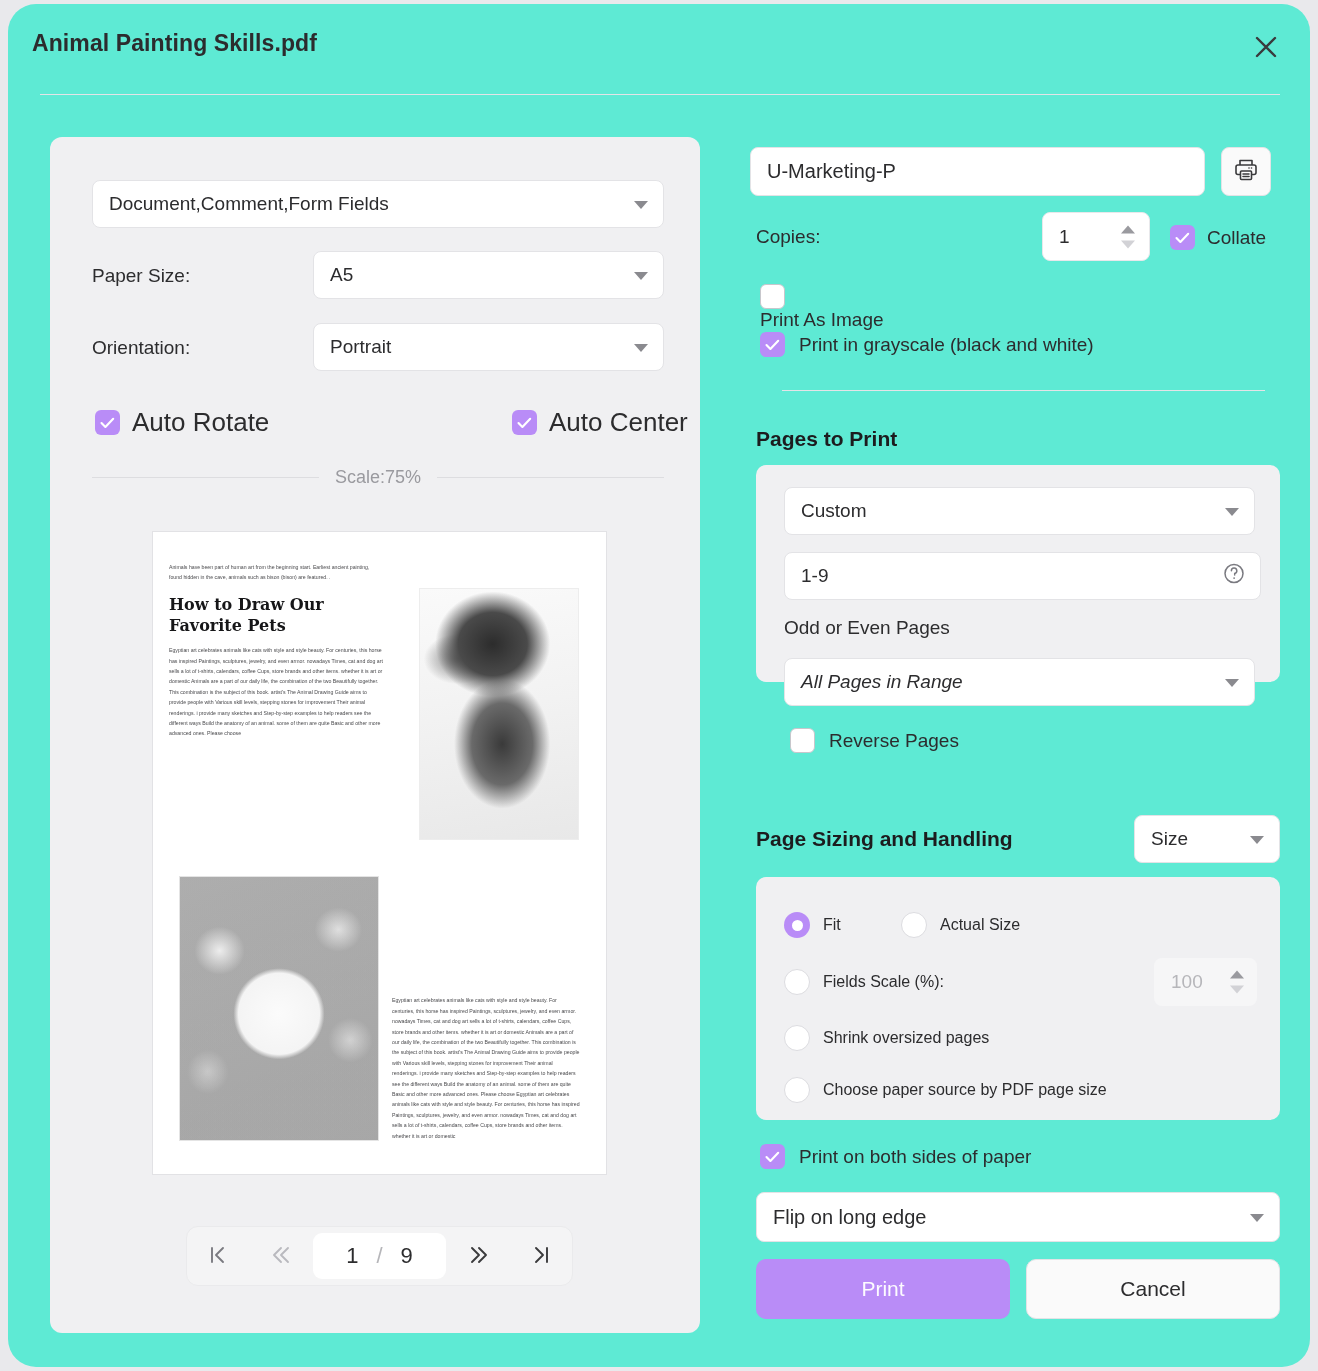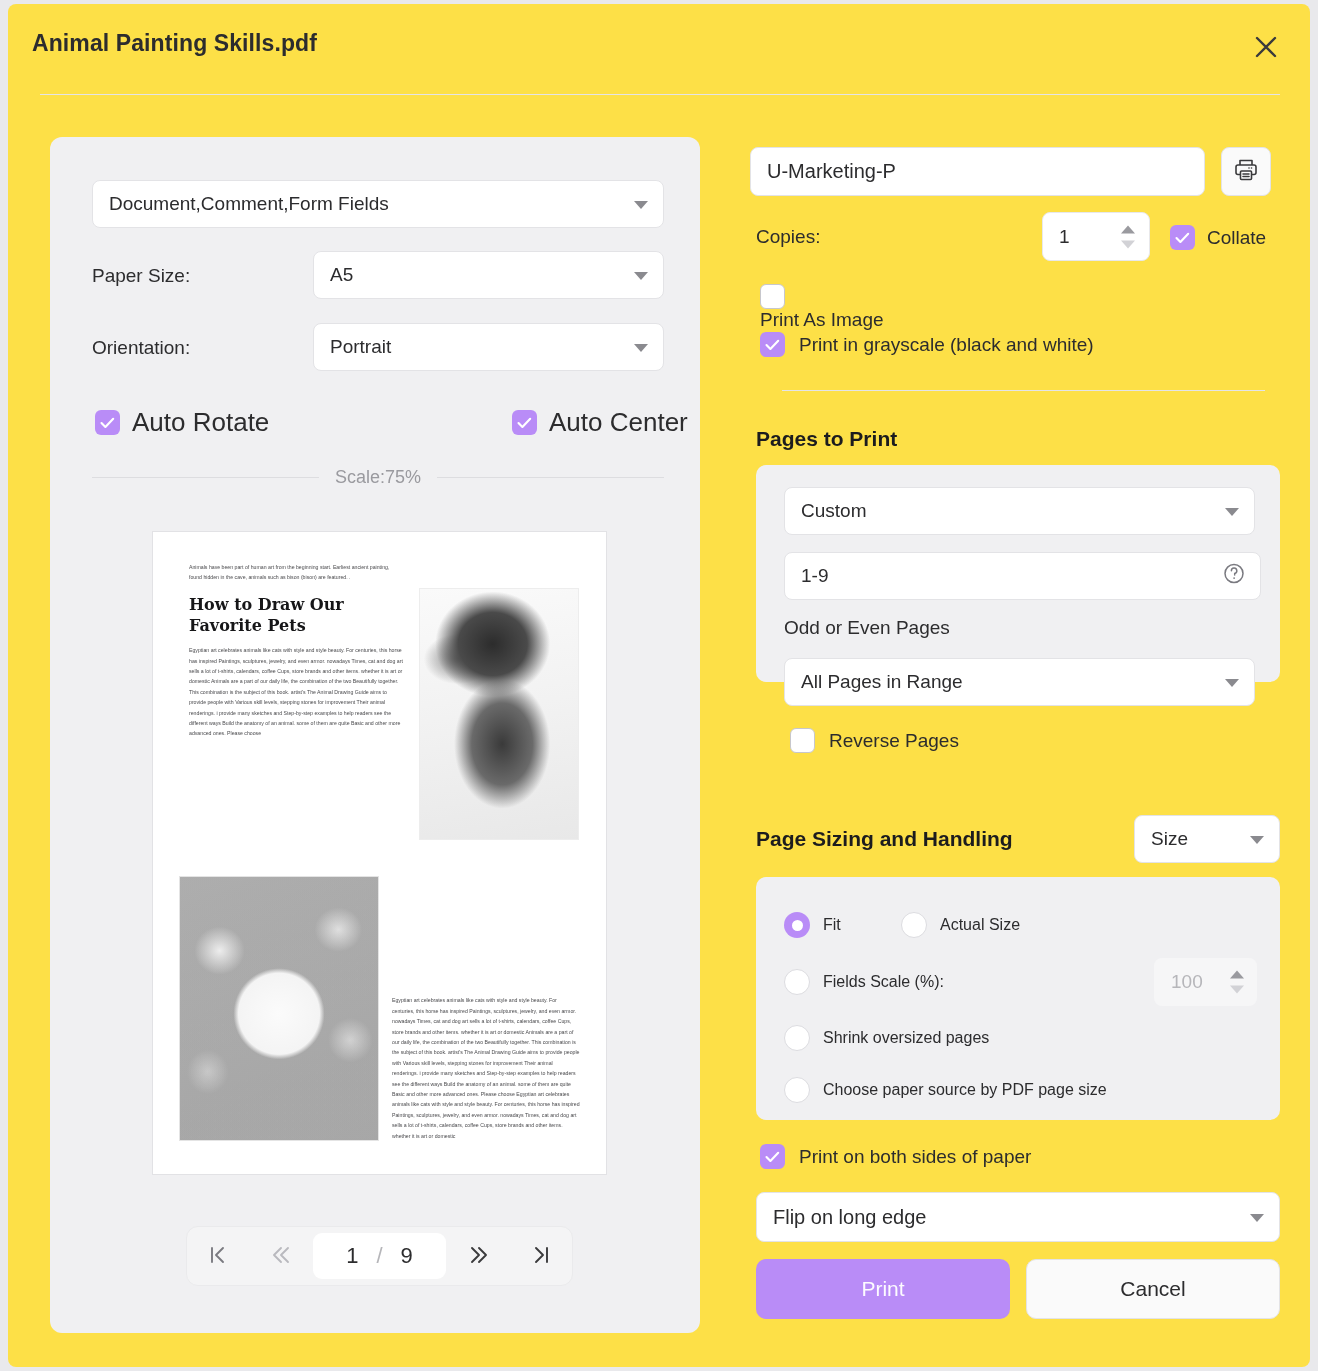--- a/index.html
+++ b/index.html
@@ -5,22 +5,22 @@
   * { box-sizing: border-box; margin: 0; padding: 0; }
   html, body {
     width: 1318px; height: 1371px;
     background: #e9e9ec;
     font-family: "Liberation Sans", sans-serif;
   }
   .dialog {
     position: absolute;
     left: 8px; top: 4px;
     width: 1302px; height: 1363px;
-    background: #fde047;
-    border-radius: 8px;
+    background: #5eead4;
+    border-radius: 28px;
     overflow: hidden;
   }
 
   
   .header {
     position: absolute; left: 0; top: 0; width: 100%; height: 92px;
   }
   .doc-title {
     position: absolute; left: 24px; top: 26px;
     font-size: 23px; font-weight: bold; color: #2c2c2e;
@@ -84,21 +84,21 @@
   }
   .scale-row .line { flex: 1; height: 1px; background: #dddde0; }
   .scale-text { font-size: 18px; color: #9a9a9f; white-space: nowrap; }
 
   
   .preview-page {
     position: absolute; left: 102px; top: 394px;
     width: 455px; height: 644px;
     background: #fff; border: 1px solid #e2e2e5;
   }
-  .pv-inner { position: absolute; inset: 0; padding: 30px 32px; }
+  .pv-inner { position: absolute; inset: 0; padding: 30px 12px; }
   .pv-intro {
     font-size: 5.2px; line-height: 1.95; color: #4a4a4d; width: 210px;
     margin-left: 4px;
   }
   .pv-h1 {
     font-family: "DejaVu Serif", serif;
     font-size: 16px; font-weight: bold; color: #161618;
     line-height: 1.28; margin: 13px 0 9px 4px; width: 180px;
   }
   .pv-body {
@@ -198,21 +198,21 @@
   #pages-card { left: 6px; top: 328px; width: 524px; height: 217px; }
   #pages-sel  { position: absolute; left: 28px; top: 22px; width: 471px; height: 48px; }
   .range-box {
     position: absolute; left: 28px; top: 87px; width: 477px; height: 48px;
     background: #fff; border: 1px solid #e3e3e6; border-radius: 8px;
     display: flex; align-items: center; padding: 0 16px;
     font-size: 19px; color: #2c2c2e;
   }
   .help-icon { position: absolute; right: 14px; top: 50%; transform: translateY(-50%); cursor: pointer; }
   #oddeven-label { position: absolute; left: 28px; top: 152px; font-size: 19px; color: #2c2c2e; }
-  #oddeven-sel   { position: absolute; left: 28px; top: 193px; width: 471px; height: 48px; }
+  #oddeven-sel   { position: absolute; left: 28px; top: 193px; width: 471px; height: 48px; font-style: italic; }
   #reverse-row   { position: absolute; left: 34px; top: 263px; display: flex; align-items: center; gap: 14px; cursor: pointer; }
 
   #sizing-title { left: 6px; top: 690px; text-align: right; }
   #size-sel { position: absolute; left: 384px; top: 678px; width: 146px; height: 48px; }
 
   #sizing-card { left: 6px; top: 740px; width: 524px; height: 243px; }
   .radio-row { position: absolute; display: flex; align-items: center; gap: 13px; cursor: pointer; }
   .radio {
     width: 26px; height: 26px; border-radius: 50%; flex: 0 0 26px;
     display: flex; align-items: center; justify-content: center;

